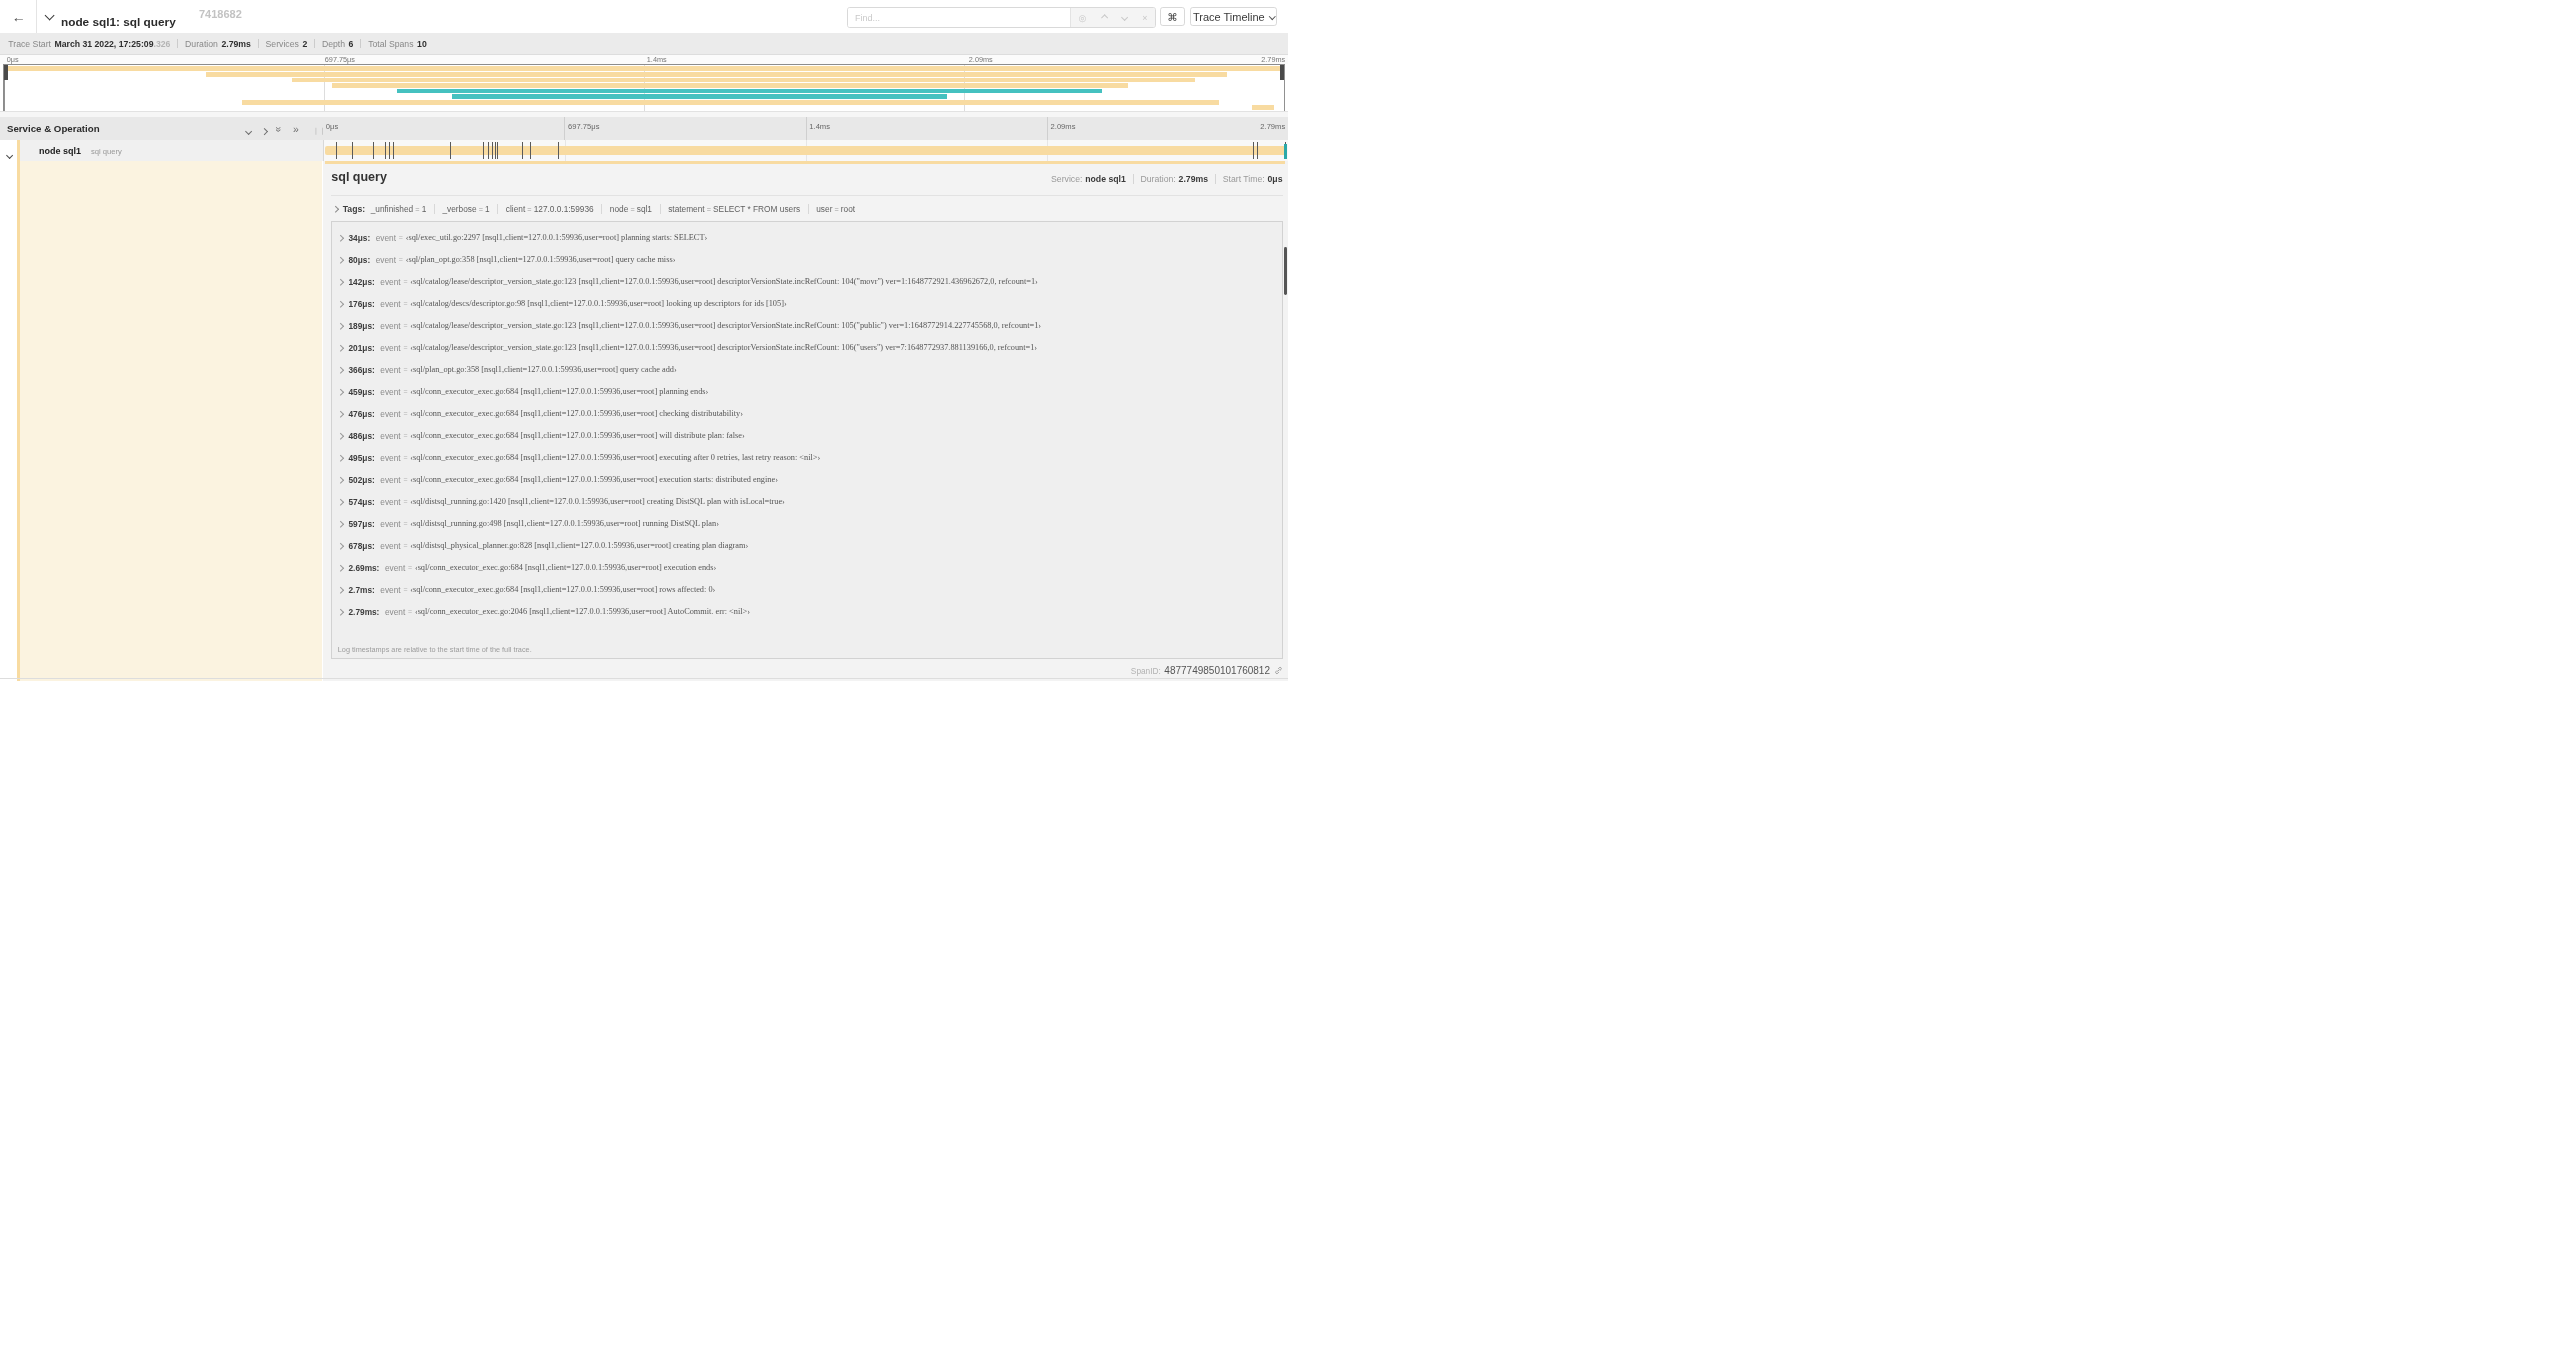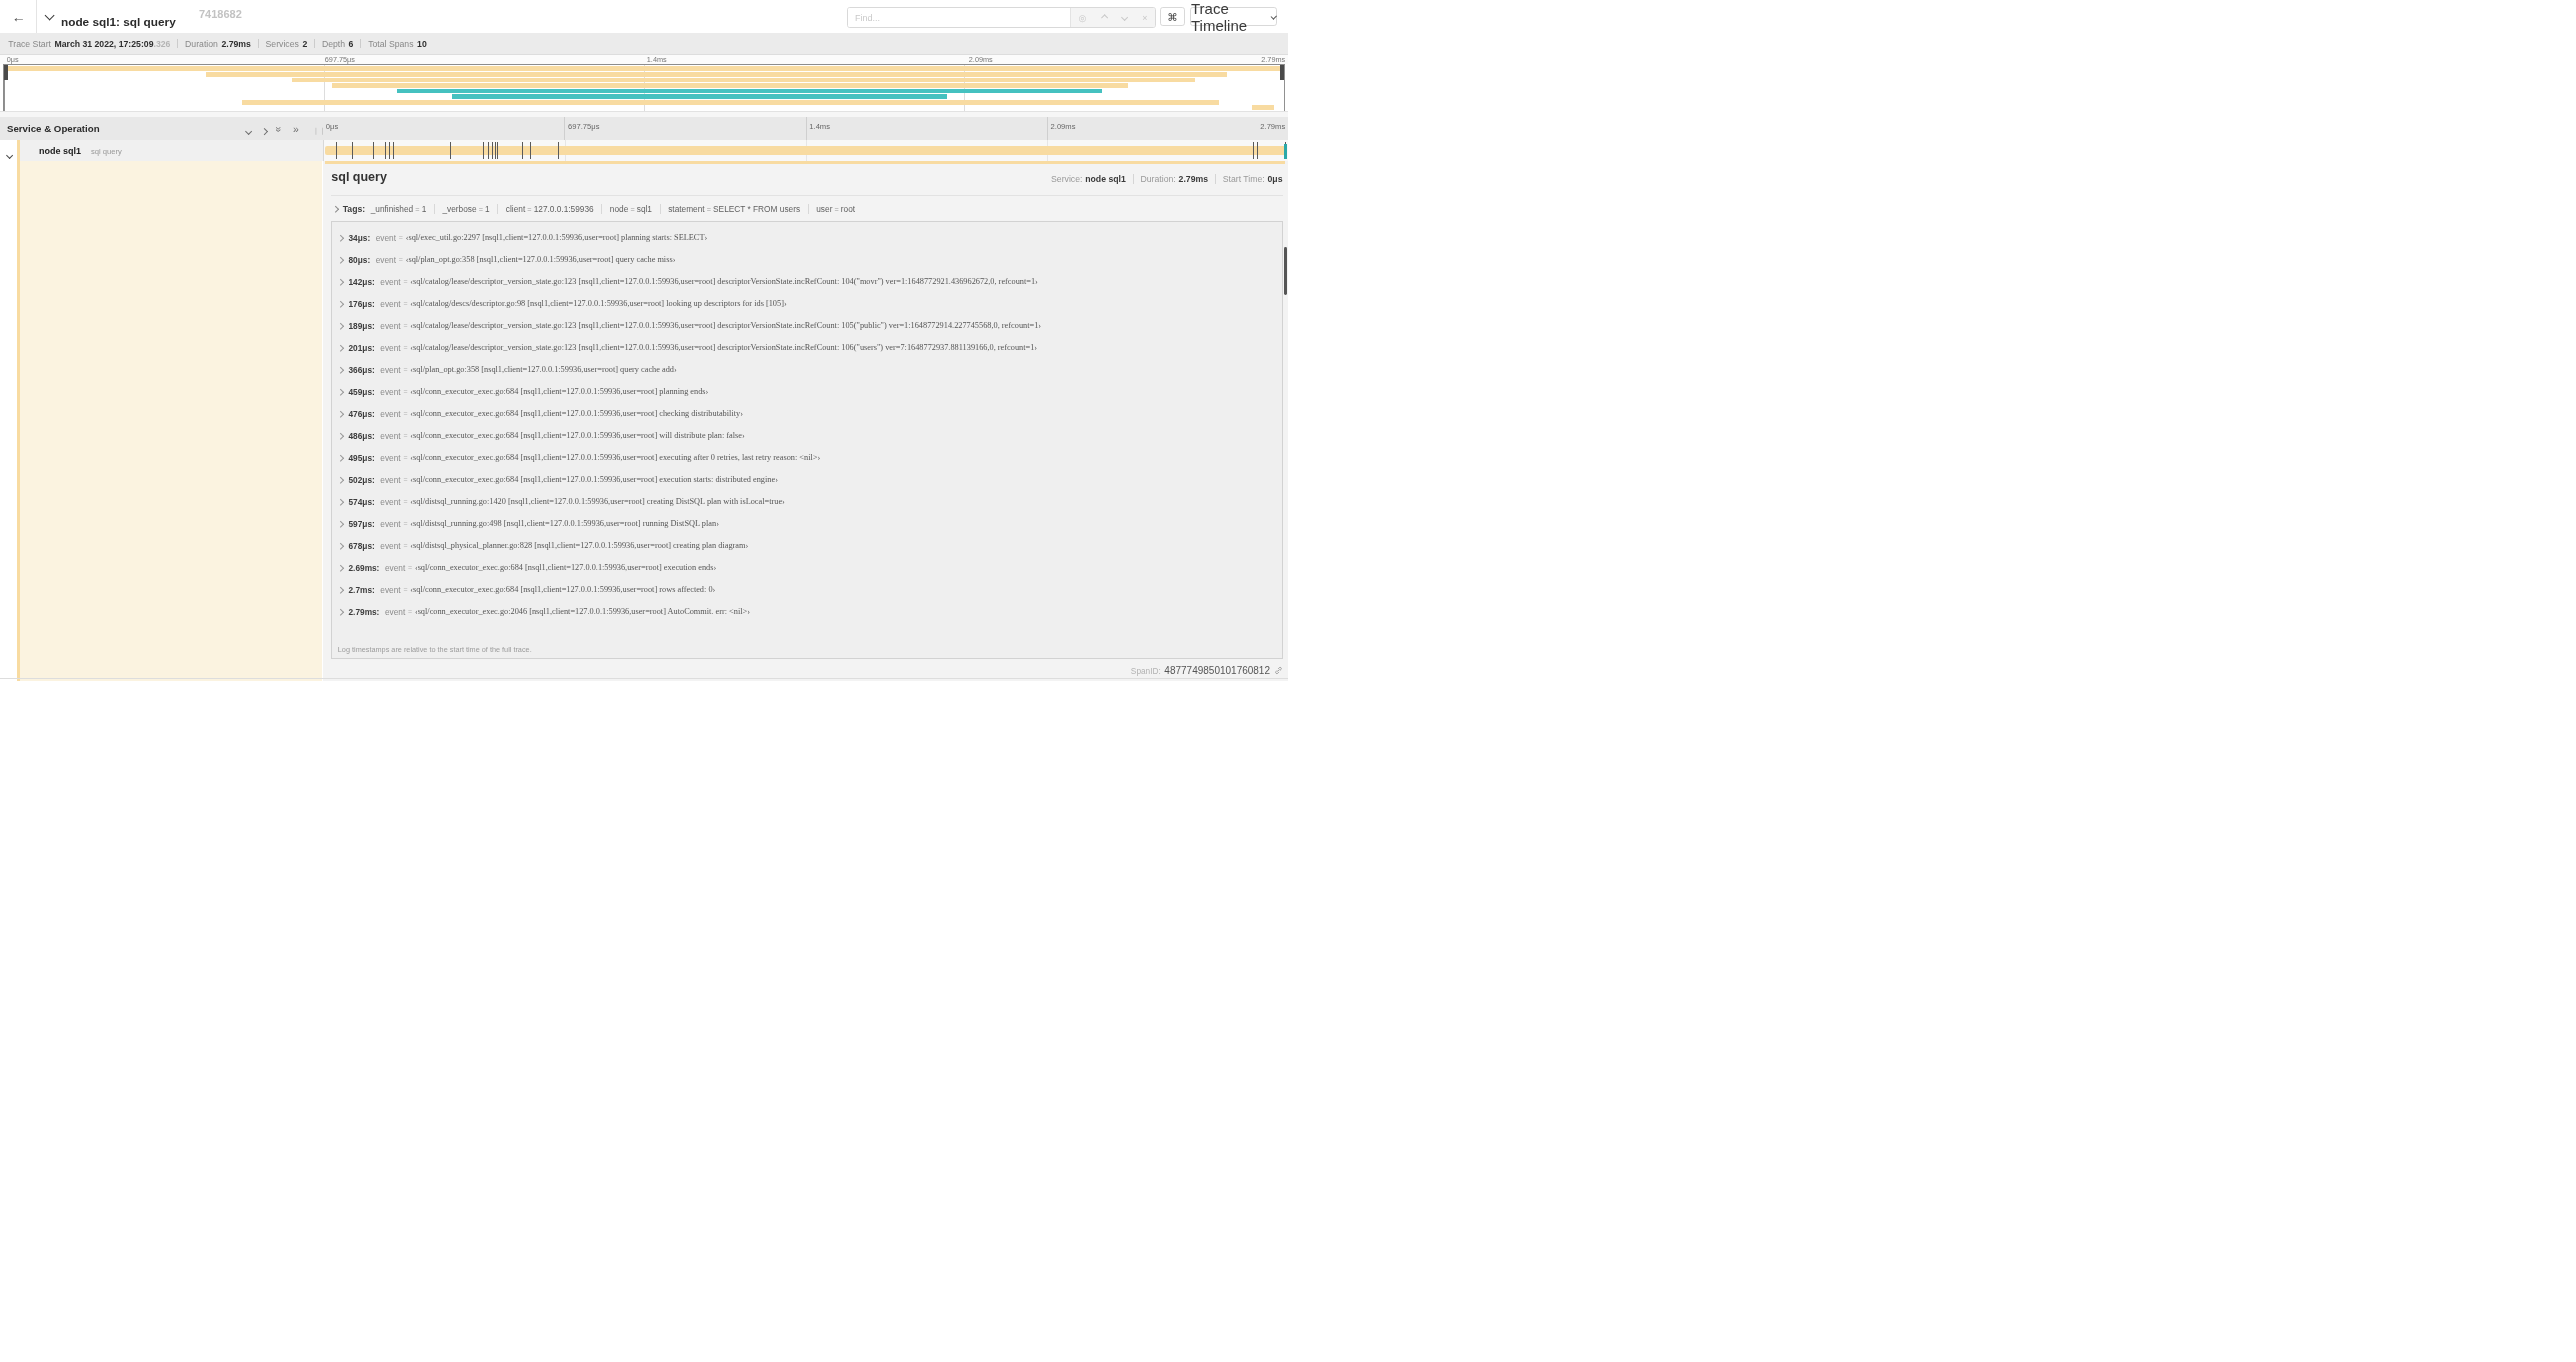--- a/index.html
+++ b/index.html
@@ -20,21 +20,21 @@
   #findwrap{position:absolute;left:847px;top:7px;width:307px;height:19.4px;border:0.7px solid #d9d9d9;border-radius:2.8px;
             background:#fff;display:flex;overflow:hidden;}
   #find-input{flex:1;border:0;outline:none;padding:0 7px;font-size:9px;color:#444;background:#fff;font-family:inherit;}
   #find-input::placeholder{color:#c9c9c9;}
   #find-icons{width:84px;background:#f4f4f4;border-left:0.7px solid #e3e3e3;display:flex;align-items:center;
               justify-content:space-around;color:#c9c9c9;font-size:9px;}
   #find-icons .chev{border-color:#c9c9c9;width:4.2px;height:4.2px;border-width:1px;}
   .sqbtn{position:absolute;top:7px;height:19.4px;border:0.7px solid #d9d9d9;border-radius:2.8px;background:#fff;
          display:flex;align-items:center;justify-content:center;font-size:10.4px;color:#3a3a3a;cursor:pointer;box-sizing:border-box;}
   #kbd-btn{left:1160px;width:25px;}
-  #view-btn{left:1190px;width:87px;font-size:15px;gap:4.8px;}
+  #view-btn{left:1190px;width:87px;font-size:11px;gap:4.8px;}
   #view-btn .chev{width:3.5px;height:3.5px;border-width:1px;border-color:#555;margin-top:-1.4px;}
   
   #tracebar{position:absolute;left:0;top:33px;width:100%;height:22px;background:#ebebeb;border-bottom:0.7px solid #ddd;
             display:flex;align-items:center;padding-left:8.3px;box-sizing:border-box;font-size:8.7px;}
   .stat{display:flex;align-items:flex-end;}
   .stat .lbl{color:#888;margin-right:3.5px;}
   .stat .val{color:#2f2f2f;font-weight:bold;}
   .stat .suf{color:#b5b5b5;font-weight:bold;}
   .stat-sep{width:0.7px;height:9.7px;background:#ccc;margin:0 7px;}
   

